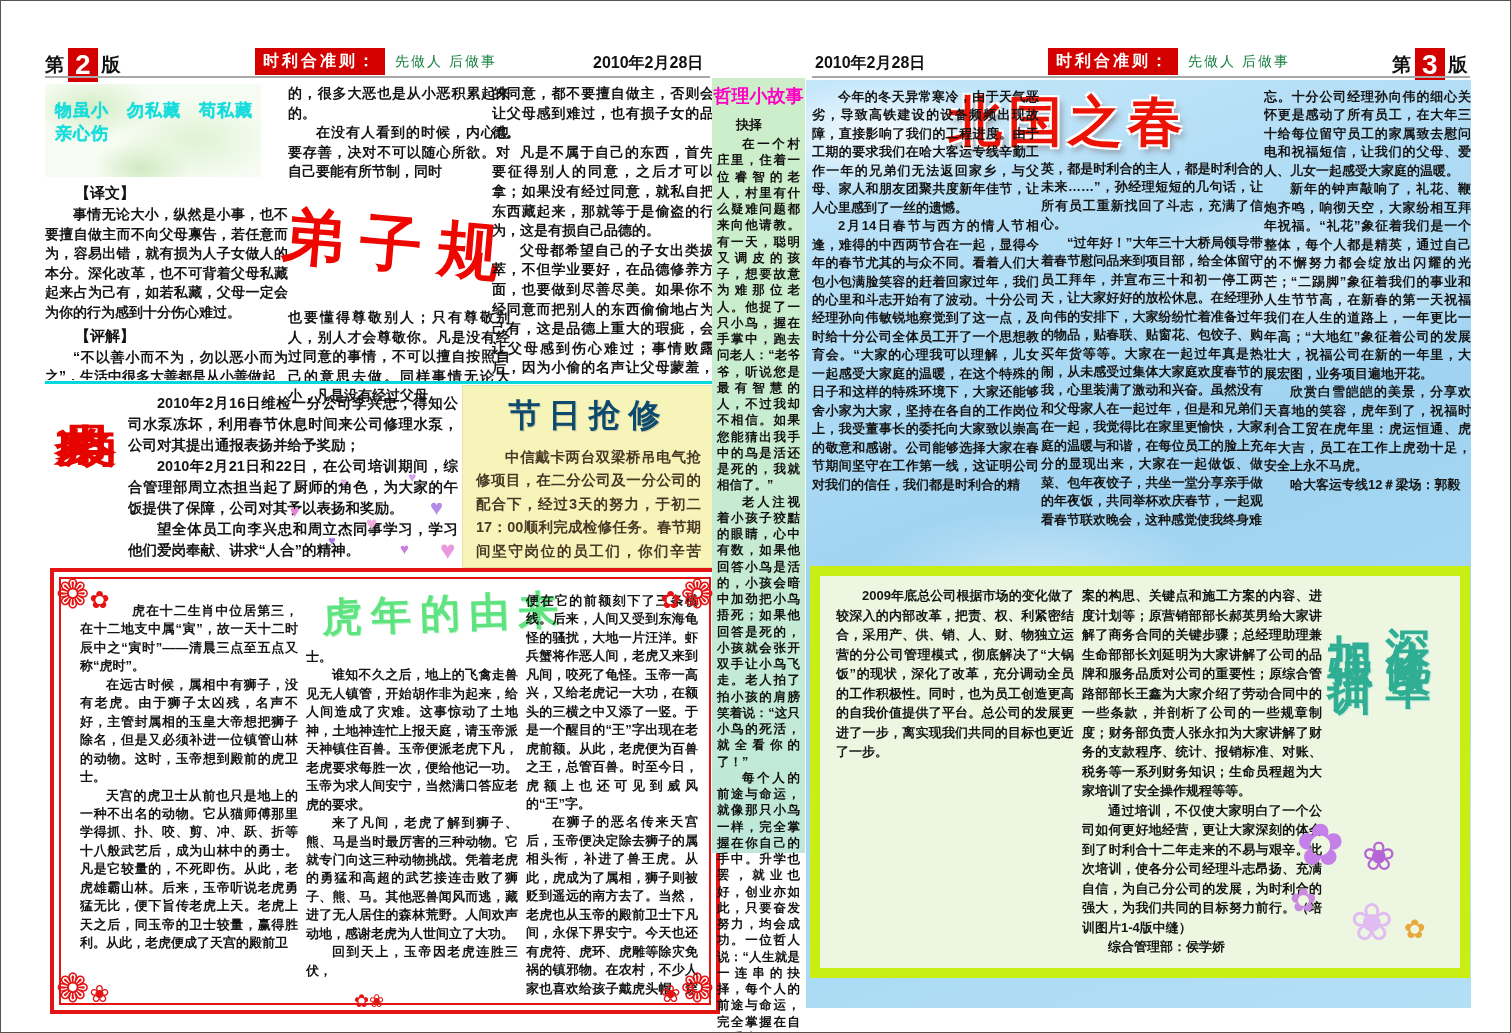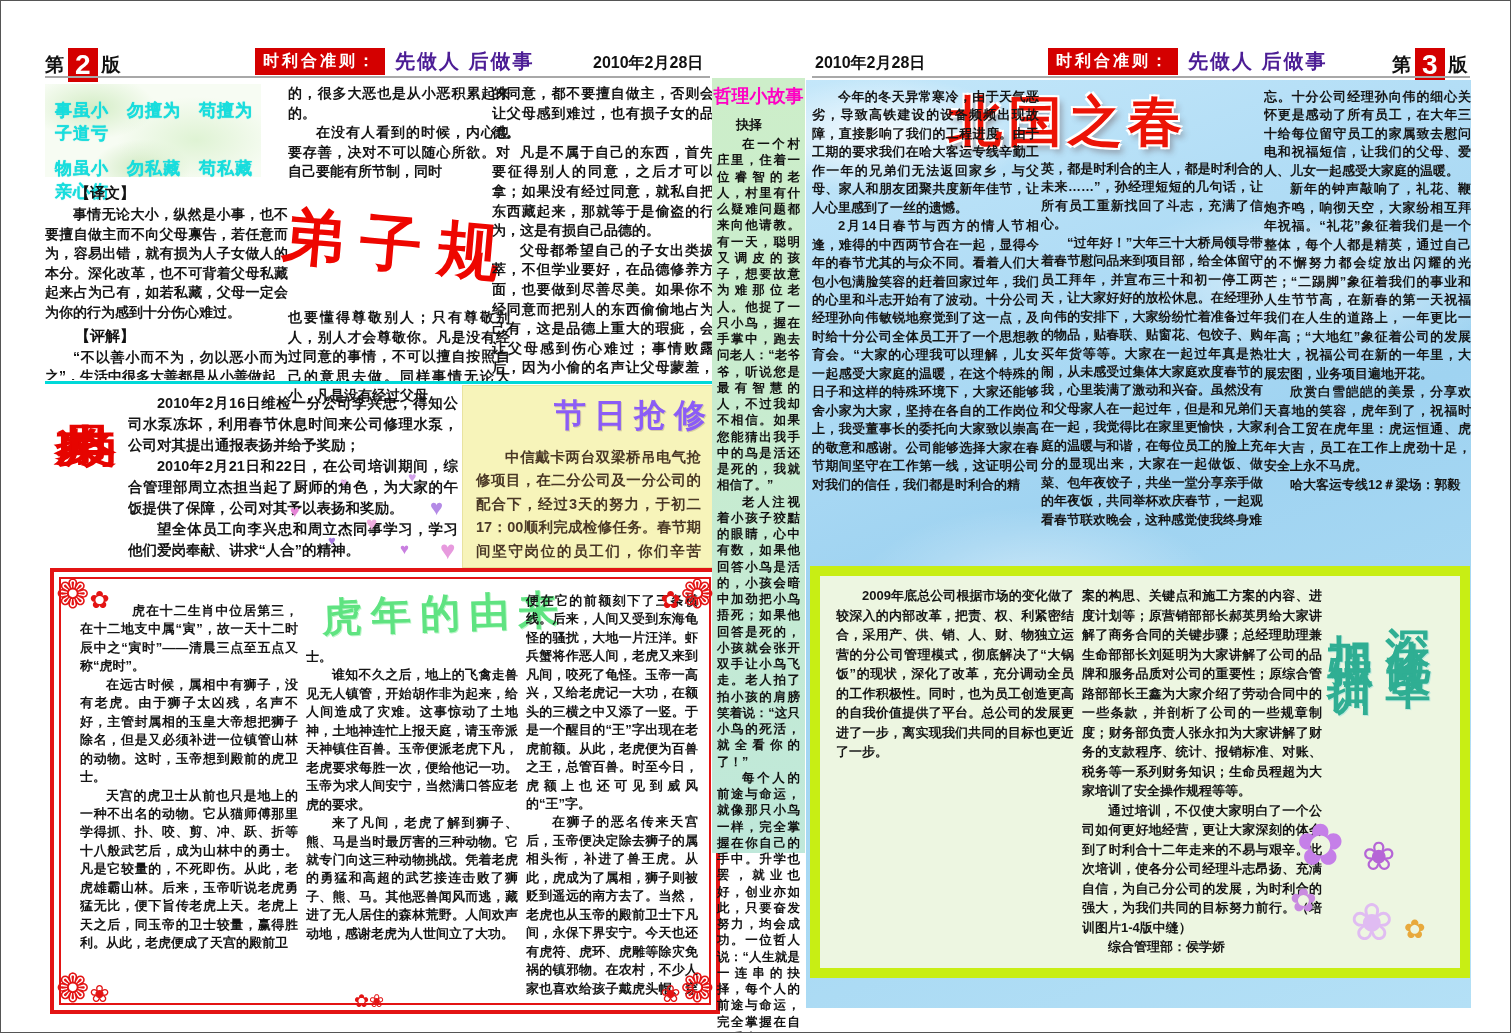--- a/index.html
+++ b/index.html
@@ -7,21 +7,21 @@
        font-family:"Liberation Sans","DejaVu Sans",sans-serif;overflow:hidden;}
   .frame-edge{position:absolute;inset:0;border:1px solid #555;pointer-events:none;z-index:99;}
   .abs{position:absolute;}
   
   .pageno{font-size:19px;font-weight:bold;color:#111;display:flex;align-items:center;gap:4px;}
   .numbox{background:#d40000;color:#fff;font-size:28px;font-weight:bold;line-height:1;
           padding:3px 7px;display:inline-block;}
   .motto{display:flex;align-items:center;gap:10px;}
   .motto-box{background:#d40000;color:#fff;font-weight:bold;font-size:16px;
              letter-spacing:3px;padding:3px 8px;}
-  .motto-txt{font-size:20px;font-weight:bold;color:#4c1d95;letter-spacing:2px;}
+  .motto-txt{font-size:14px;font-weight:normal;color:#15803d;letter-spacing:2px;}
   .date-txt{font-size:16px;font-weight:bold;color:#111;}
   .hrule{background:#a8a8a8;height:2px;}
   
   .art{color:#151515;text-align:justify;font-weight:bold;}
   .art p{margin:0;text-indent:2em;}
   .art p.cont{text-indent:0;}
   .t-left{font-size:14px;line-height:1.40;}
   .t-right{font-size:13px;line-height:1.42;}
   .t-tiger{font-size:13px;line-height:1.42;}
   .clip{overflow:hidden;}
@@ -38,22 +38,22 @@
   .dizigui{color:#ee0600;font-weight:bold;font-size:62px;letter-spacing:16px;
            transform:rotate(5deg);transform-origin:center;white-space:nowrap;
            font-family:"Liberation Serif","DejaVu Serif",serif;}
   .cyanline{background:#00d9d9;height:3px;}
   .benyue-title{writing-mode:vertical-rl;text-orientation:upright;color:#e60400;
       font-weight:bold;font-size:40px;line-height:1.05;letter-spacing:2px;
       transform:scaleX(1.55);transform-origin:left top;}
   .benyue-text{font-size:14.5px;line-height:1.45;}
   .heart{position:absolute;pointer-events:none;}
   .jieri{background:#f7f4ba;border:1px solid #e8e3a0;}
-  .jieri-title{color:#8b5cf6;font-weight:bold;font-size:32px;letter-spacing:8px;
-               text-align:right;margin-top:8px;text-shadow:1px 1px 0 #d8cfa0;}
+  .jieri-title{color:#0c4a6e;font-weight:bold;font-size:32px;letter-spacing:8px;
+               text-align:center;margin-top:8px;text-shadow:1px 1px 0 #d8cfa0;}
   .jieri-body{color:#4a3826;font-size:14.5px;line-height:1.62;font-weight:bold;
               text-align:justify;padding:8px 13px;}
   .jieri-body p{margin:0;text-indent:2em;}
   .tigerframe{border:4px solid #e31414;background:#fff;}
   .tigerframe::after{content:"";position:absolute;inset:5px;border:2px solid #e31414;pointer-events:none;}
   .tiger-title{color:#5fe381;font-weight:bold;font-size:40px;letter-spacing:9px;
       white-space:nowrap;transform:rotate(-2deg);
       text-shadow:1px 1px 0 #b8f5c6;font-family:"Liberation Serif","DejaVu Serif",serif;}
   .tfc{position:absolute;color:#e31414;pointer-events:none;line-height:1;z-index:3;}
   
@@ -103,21 +103,20 @@
   <span class="motto-txt">先做人 后做事</span>
 </div>
 <div class="abs pageno" style="left:1392px;top:48px;">
   <span>第</span>
   <span class="numbox">3</span>
   <span>版</span>
 </div>
 <div class="abs hrule" style="left:812px;top:76px;width:658px;"></div>
 
 <div class="abs verse" style="left:45px;top:84px;width:200px;height:78px;">
-  <div>事虽小　勿擅为　苟擅为　子道亏</div>
   <div>物虽小　勿私藏　苟私藏　亲心伤</div>
 </div>
 
 <div class="abs art t-left clip" style="left:45px;top:180px;width:243px;height:200px;">
   <div class="seclabel">【译文】</div>
   <p>事情无论大小，纵然是小事，也不要擅自做主而不向父母禀告，若任意而为，容易出错，就有损为人子女做人的本分。深化改革，也不可背着父母私藏起来占为己有，如若私藏，父母一定会为你的行为感到十分伤心难过。</p>
   <div class="seclabel">【评解】</div>
   <p>“不以善小而不为，勿以恶小而为之”，生活中很多大善都是从小善做起</p>
 </div>
 
@@ -183,20 +182,21 @@
 
   <div class="abs art t-tiger clip" style="left:26px;top:30px;width:218px;height:392px;">
     <p style="text-indent:4em;">虎在十二生肖中位居第三，在十二地支中属“寅”，故一天十二时辰中之“寅时”——清晨三点至五点又称“虎时”。</p>
     <p>在远古时候，属相中有狮子，没有老虎。由于狮子太凶残，名声不好，主管封属相的玉皇大帝想把狮子除名，但是又必须补进一位镇管山林的动物。这时，玉帝想到殿前的虎卫士。</p>
     <p>天宫的虎卫士从前也只是地上的一种不出名的动物。它从猫师傅那里学得抓、扑、咬、剪、冲、跃、折等十八般武艺后，成为山林中的勇士。凡是它较量的，不死即伤。从此，老虎雄霸山林。后来，玉帝听说老虎勇猛无比，便下旨传老虎上天。老虎上天之后，同玉帝的卫士较量，赢得胜利。从此，老虎便成了天宫的殿前卫</p>
   </div>
   <div class="abs art t-tiger clip" style="left:252px;top:76px;width:212px;height:348px;">
     <p class="cont">士。</p>
     <p>谁知不久之后，地上的飞禽走兽见无人镇管，开始胡作非为起来，给人间造成了灾难。这事惊动了土地神，土地神连忙上报天庭，请玉帝派天神镇住百兽。玉帝便派老虎下凡，老虎要求每胜一次，便给他记一功。玉帝为求人间安宁，当然满口答应老虎的要求。</p>
     <p>来了凡间，老虎了解到狮子、熊、马是当时最厉害的三种动物。它就专门向这三种动物挑战。凭着老虎的勇猛和高超的武艺接连击败了狮子、熊、马。其他恶兽闻风而逃，藏进了无人居住的森林荒野。人间欢声动地，感谢老虎为人世间立了大功。</p>
+    <p>回到天上，玉帝因老虎连胜三伏，</p>
   </div>
   <div class="abs art t-tiger clip" style="left:472px;top:20px;width:172px;height:404px;">
     <p class="cont">便在它的前额刻下了三条横线。后来，人间又受到东海龟怪的骚扰，大地一片汪洋。虾兵蟹将作恶人间，老虎又来到凡间，咬死了龟怪。玉帝一高兴，又给老虎记一大功，在额头的三横之中又添了一竖。于是一个醒目的“王”字出现在老虎前额。从此，老虎便为百兽之王，总管百兽。时至今日，虎额上也还可见到威风的“王”字。</p>
     <p>在狮子的恶名传来天宫后，玉帝便决定除去狮子的属相头衔，补进了兽王虎。从此，虎成为了属相，狮子则被贬到遥远的南方去了。当然，老虎也从玉帝的殿前卫士下凡间，永保下界安宁。今天也还有虎符、虎环、虎雕等除灾免祸的镇邪物。在农村，不少人家也喜欢给孩子戴虎头帽、穿虎头鞋。就是图个趋吉避邪，吉祥平安。</p>
   </div>
 </div>
 
 <div class="abs story" style="left:712px;top:78px;width:93px;height:775px;">
   <div class="story-title">哲理小故事</div>
   <div class="story-sub">抉择</div>

